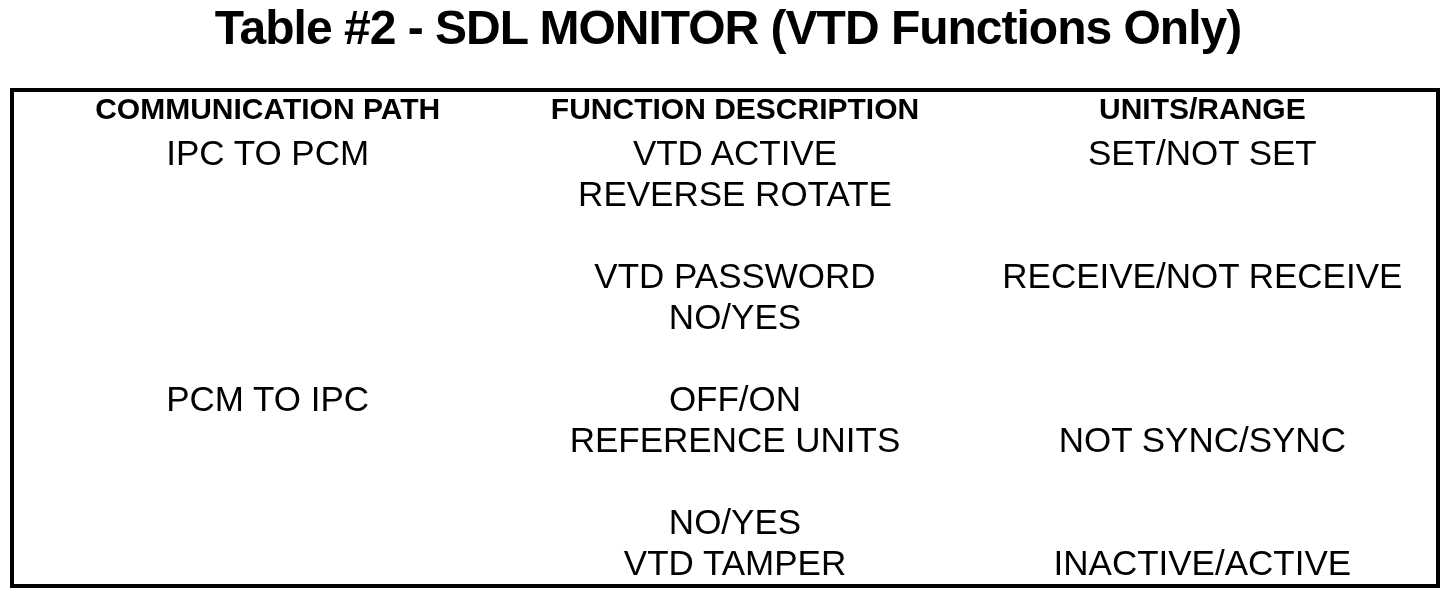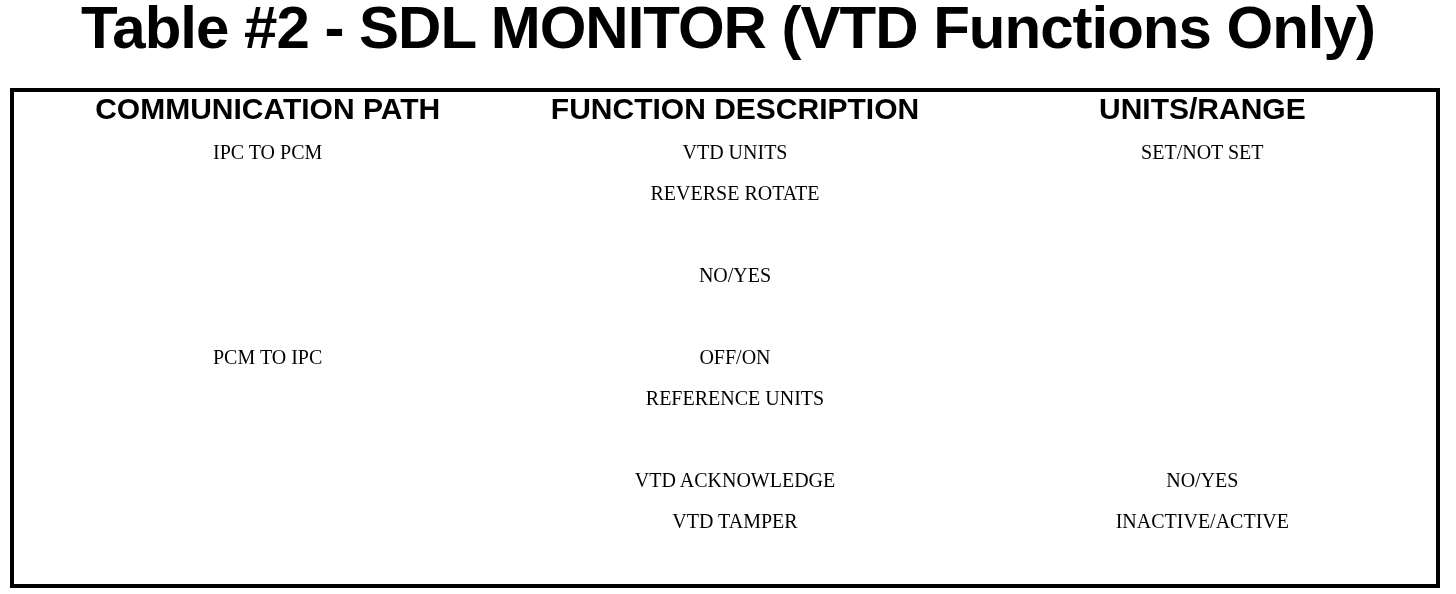--- a/index.html
+++ b/index.html
@@ -15,21 +15,21 @@
     color: #000000;
     overflow: hidden;
     font-family: "Liberation Serif", serif;
   }
   .doc-title {
     margin: 0;
     padding-top: 3px;
     text-align: center;
     font-family: "Liberation Sans", sans-serif;
     font-weight: bold;
-    font-size: 60px;
+    font-size: 48px;
     line-height: 50px;
     letter-spacing: -1px;
     color: #000000;
   }
   .table-box {
     box-sizing: border-box;
     position: absolute;
     left: 10px;
     top: 88px;
     width: 1430px;
@@ -53,22 +53,22 @@
   .table-body {
     margin-top: 8px;
   }
   .row-group {
     margin-bottom: 41px;
   }
   .row-group:last-child {
     margin-bottom: 0;
   }
   .data-row .cell {
-    font-family: Liberation Serif, serif;
-    font-size: 20px;
+    font-family: Liberation Sans, sans-serif;
+    font-size: 35px;
     line-height: 41px;
     height: 41px;
     white-space: nowrap;
   }
   .cell {
     text-align: center;
     overflow: hidden;
   }
 </style>
 </head>
@@ -84,51 +84,56 @@
       <div class="cell">COMMUNICATION PATH</div>
       <div class="cell">FUNCTION DESCRIPTION</div>
       <div class="cell">UNITS/RANGE</div>
     </div>
 
     <div class="table-body">
 
       <div class="row-group">
         <div class="grid-row data-row">
           <div class="cell">IPC TO PCM</div>
-          <div class="cell">VTD UNITS</div>
+          <div class="cell">VTD ACTIVE</div>
           <div class="cell">SET/NOT SET</div>
         </div>
         <div class="grid-row data-row">
           <div class="cell"></div>
           <div class="cell">REVERSE ROTATE</div>
         </div>
       </div>
 
       <div class="row-group">
+        <div class="grid-row data-row">
+          <div class="cell"></div>
+          <div class="cell">VTD PASSWORD</div>
+          <div class="cell">RECEIVE/NOT RECEIVE</div>
+        </div>
         <div class="grid-row data-row">
           <div class="cell"></div>
           <div class="cell">NO/YES</div>
         </div>
       </div>
 
       <div class="row-group">
         <div class="grid-row data-row">
           <div class="cell">PCM TO IPC</div>
           <div class="cell">OFF/ON</div>
         </div>
         <div class="grid-row data-row">
           <div class="cell"></div>
           <div class="cell">REFERENCE UNITS</div>
+          <div class="cell">NOT SYNC/SYNC</div>
         </div>
       </div>
 
       <div class="row-group">
         <div class="grid-row data-row">
           <div class="cell"></div>
-          <div class="cell">VTD ACKNOWLEDGE</div>
           <div class="cell">NO/YES</div>
         </div>
         <div class="grid-row data-row">
           <div class="cell"></div>
           <div class="cell">VTD TAMPER</div>
           <div class="cell">INACTIVE/ACTIVE</div>
         </div>
       </div>
 
     </div>

